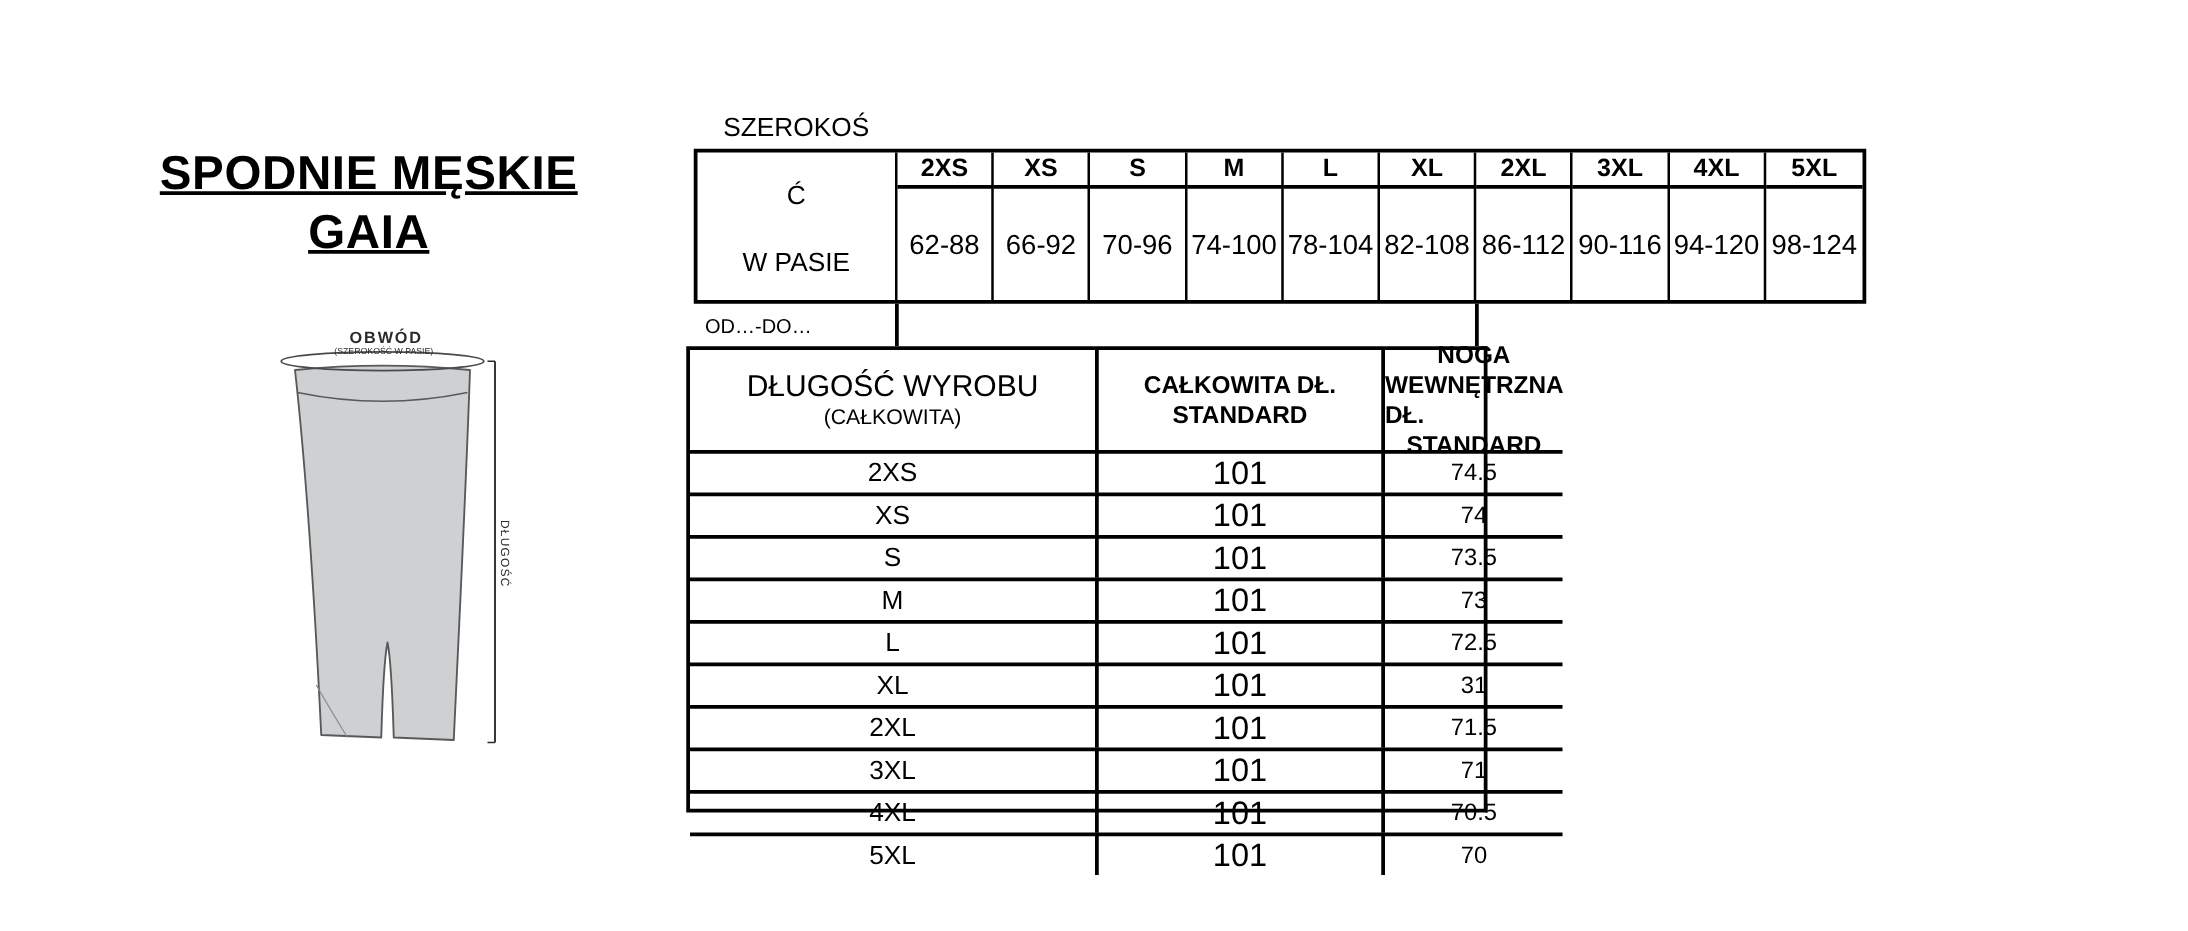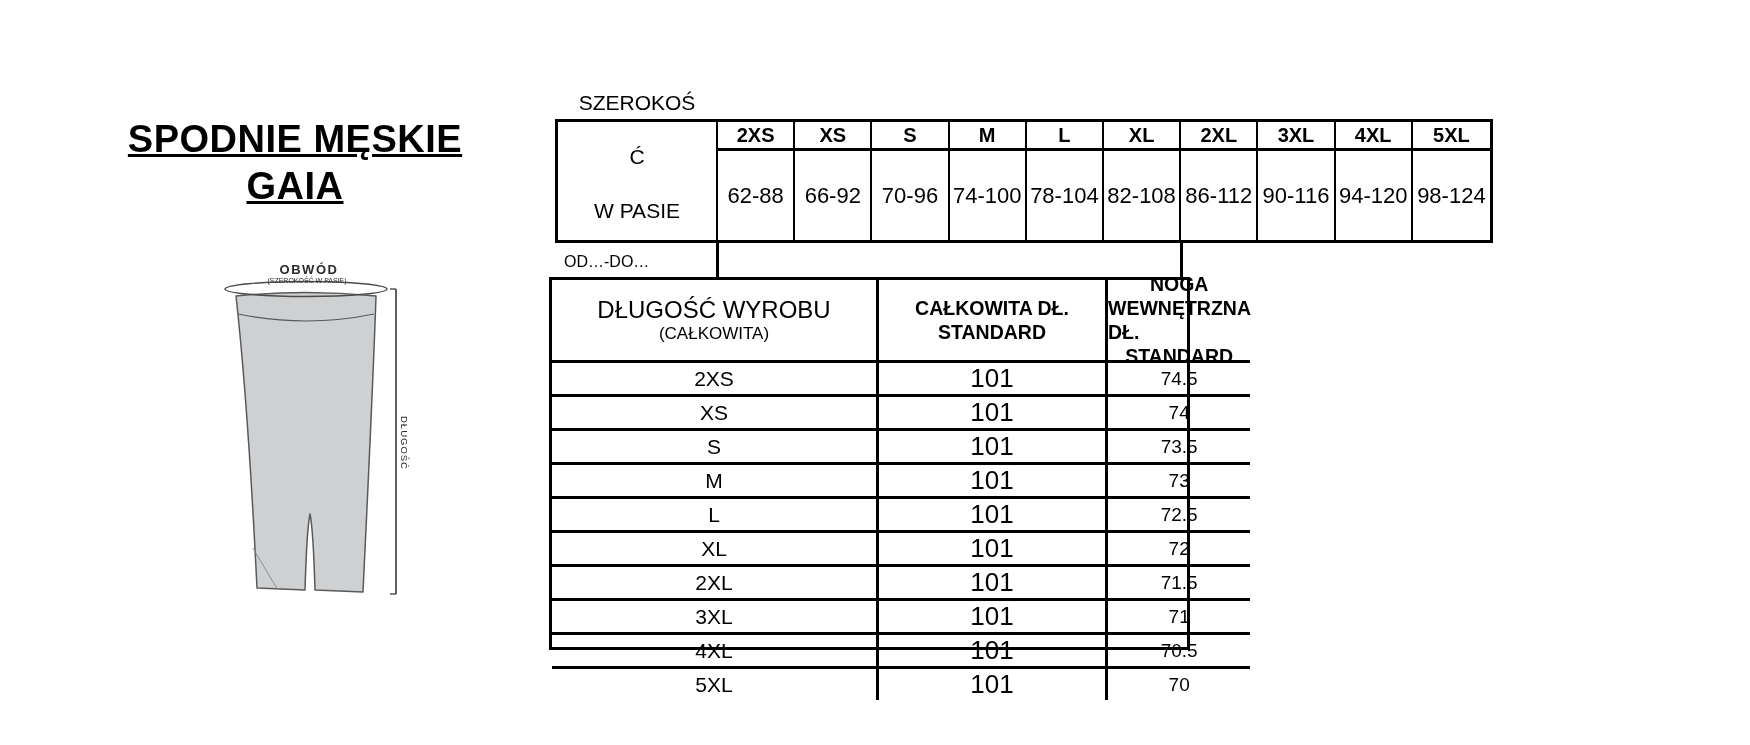--- a/index.html
+++ b/index.html
@@ -149,21 +149,21 @@
     <div class="lt-size">M</div>
     <div class="lt-total">101</div>
     <div class="lt-inner">73</div>
 
     <div class="lt-size">L</div>
     <div class="lt-total">101</div>
     <div class="lt-inner">72.5</div>
 
     <div class="lt-size">XL</div>
     <div class="lt-total">101</div>
-    <div class="lt-inner">72</div>
+    <div class="lt-inner">31</div>
 
     <div class="lt-size">2XL</div>
     <div class="lt-total">101</div>
     <div class="lt-inner">71.5</div>
 
     <div class="lt-size">3XL</div>
     <div class="lt-total">101</div>
     <div class="lt-inner">71</div>
 
     <div class="lt-size">4XL</div>

